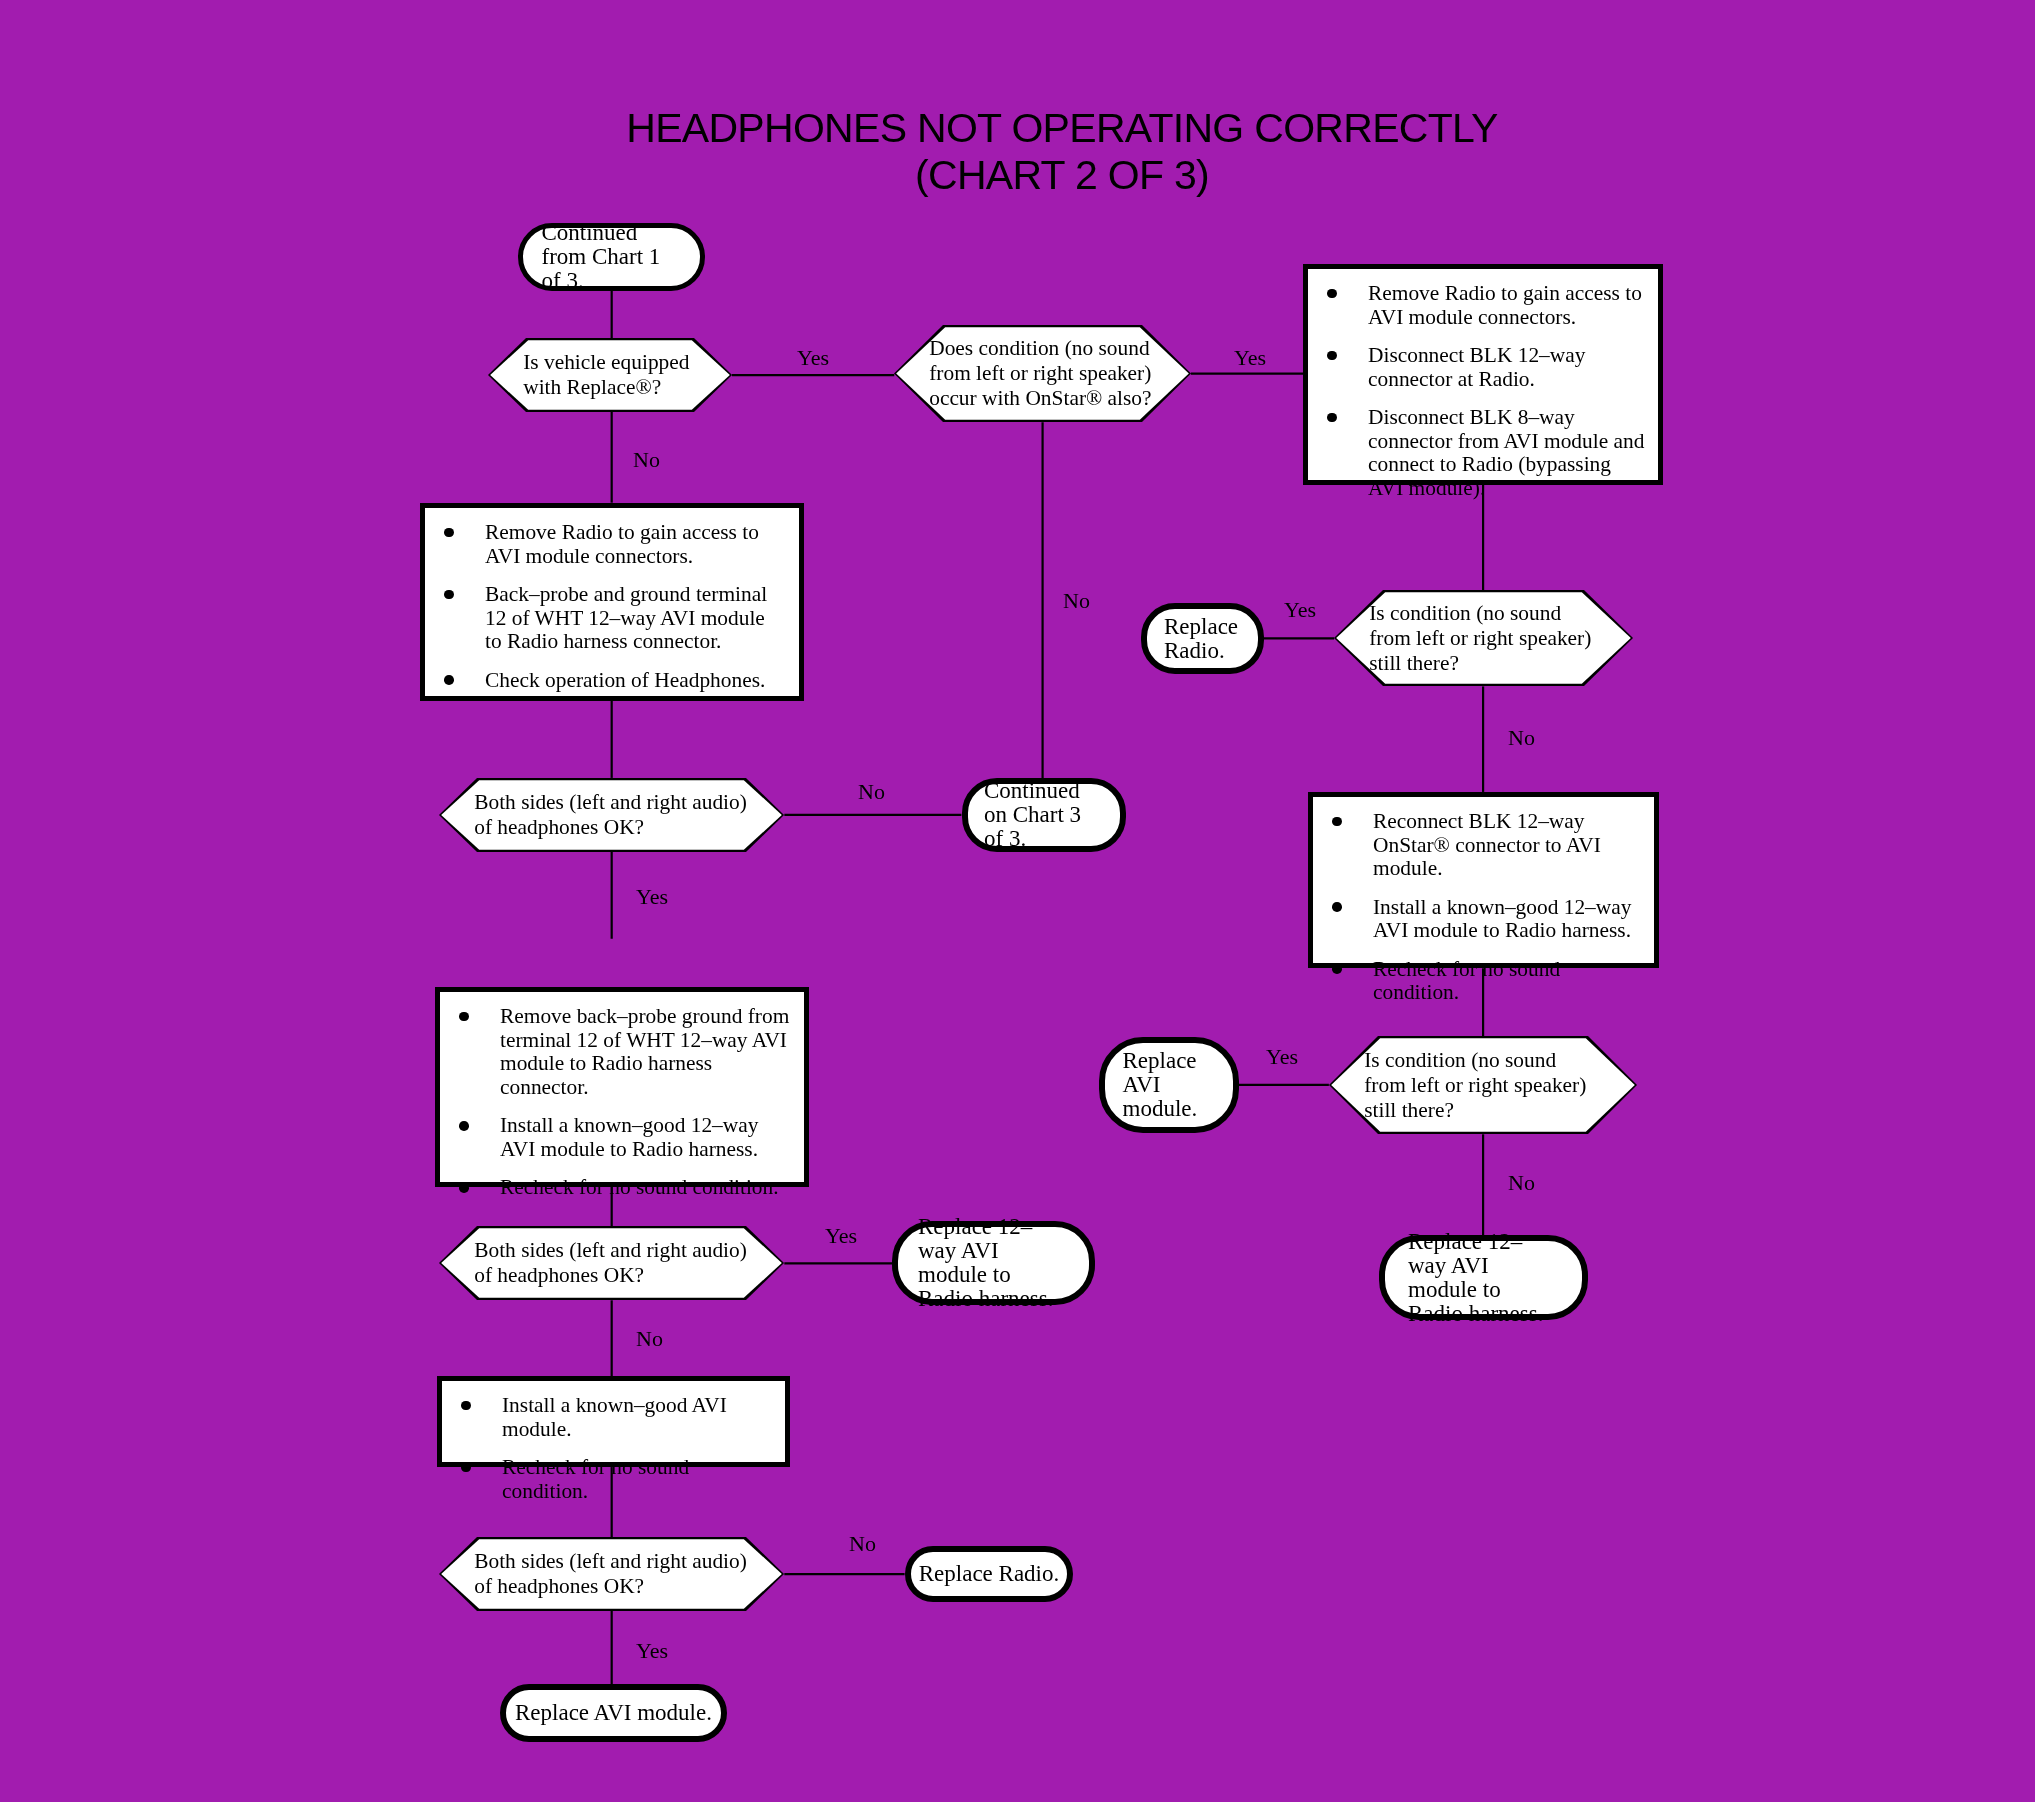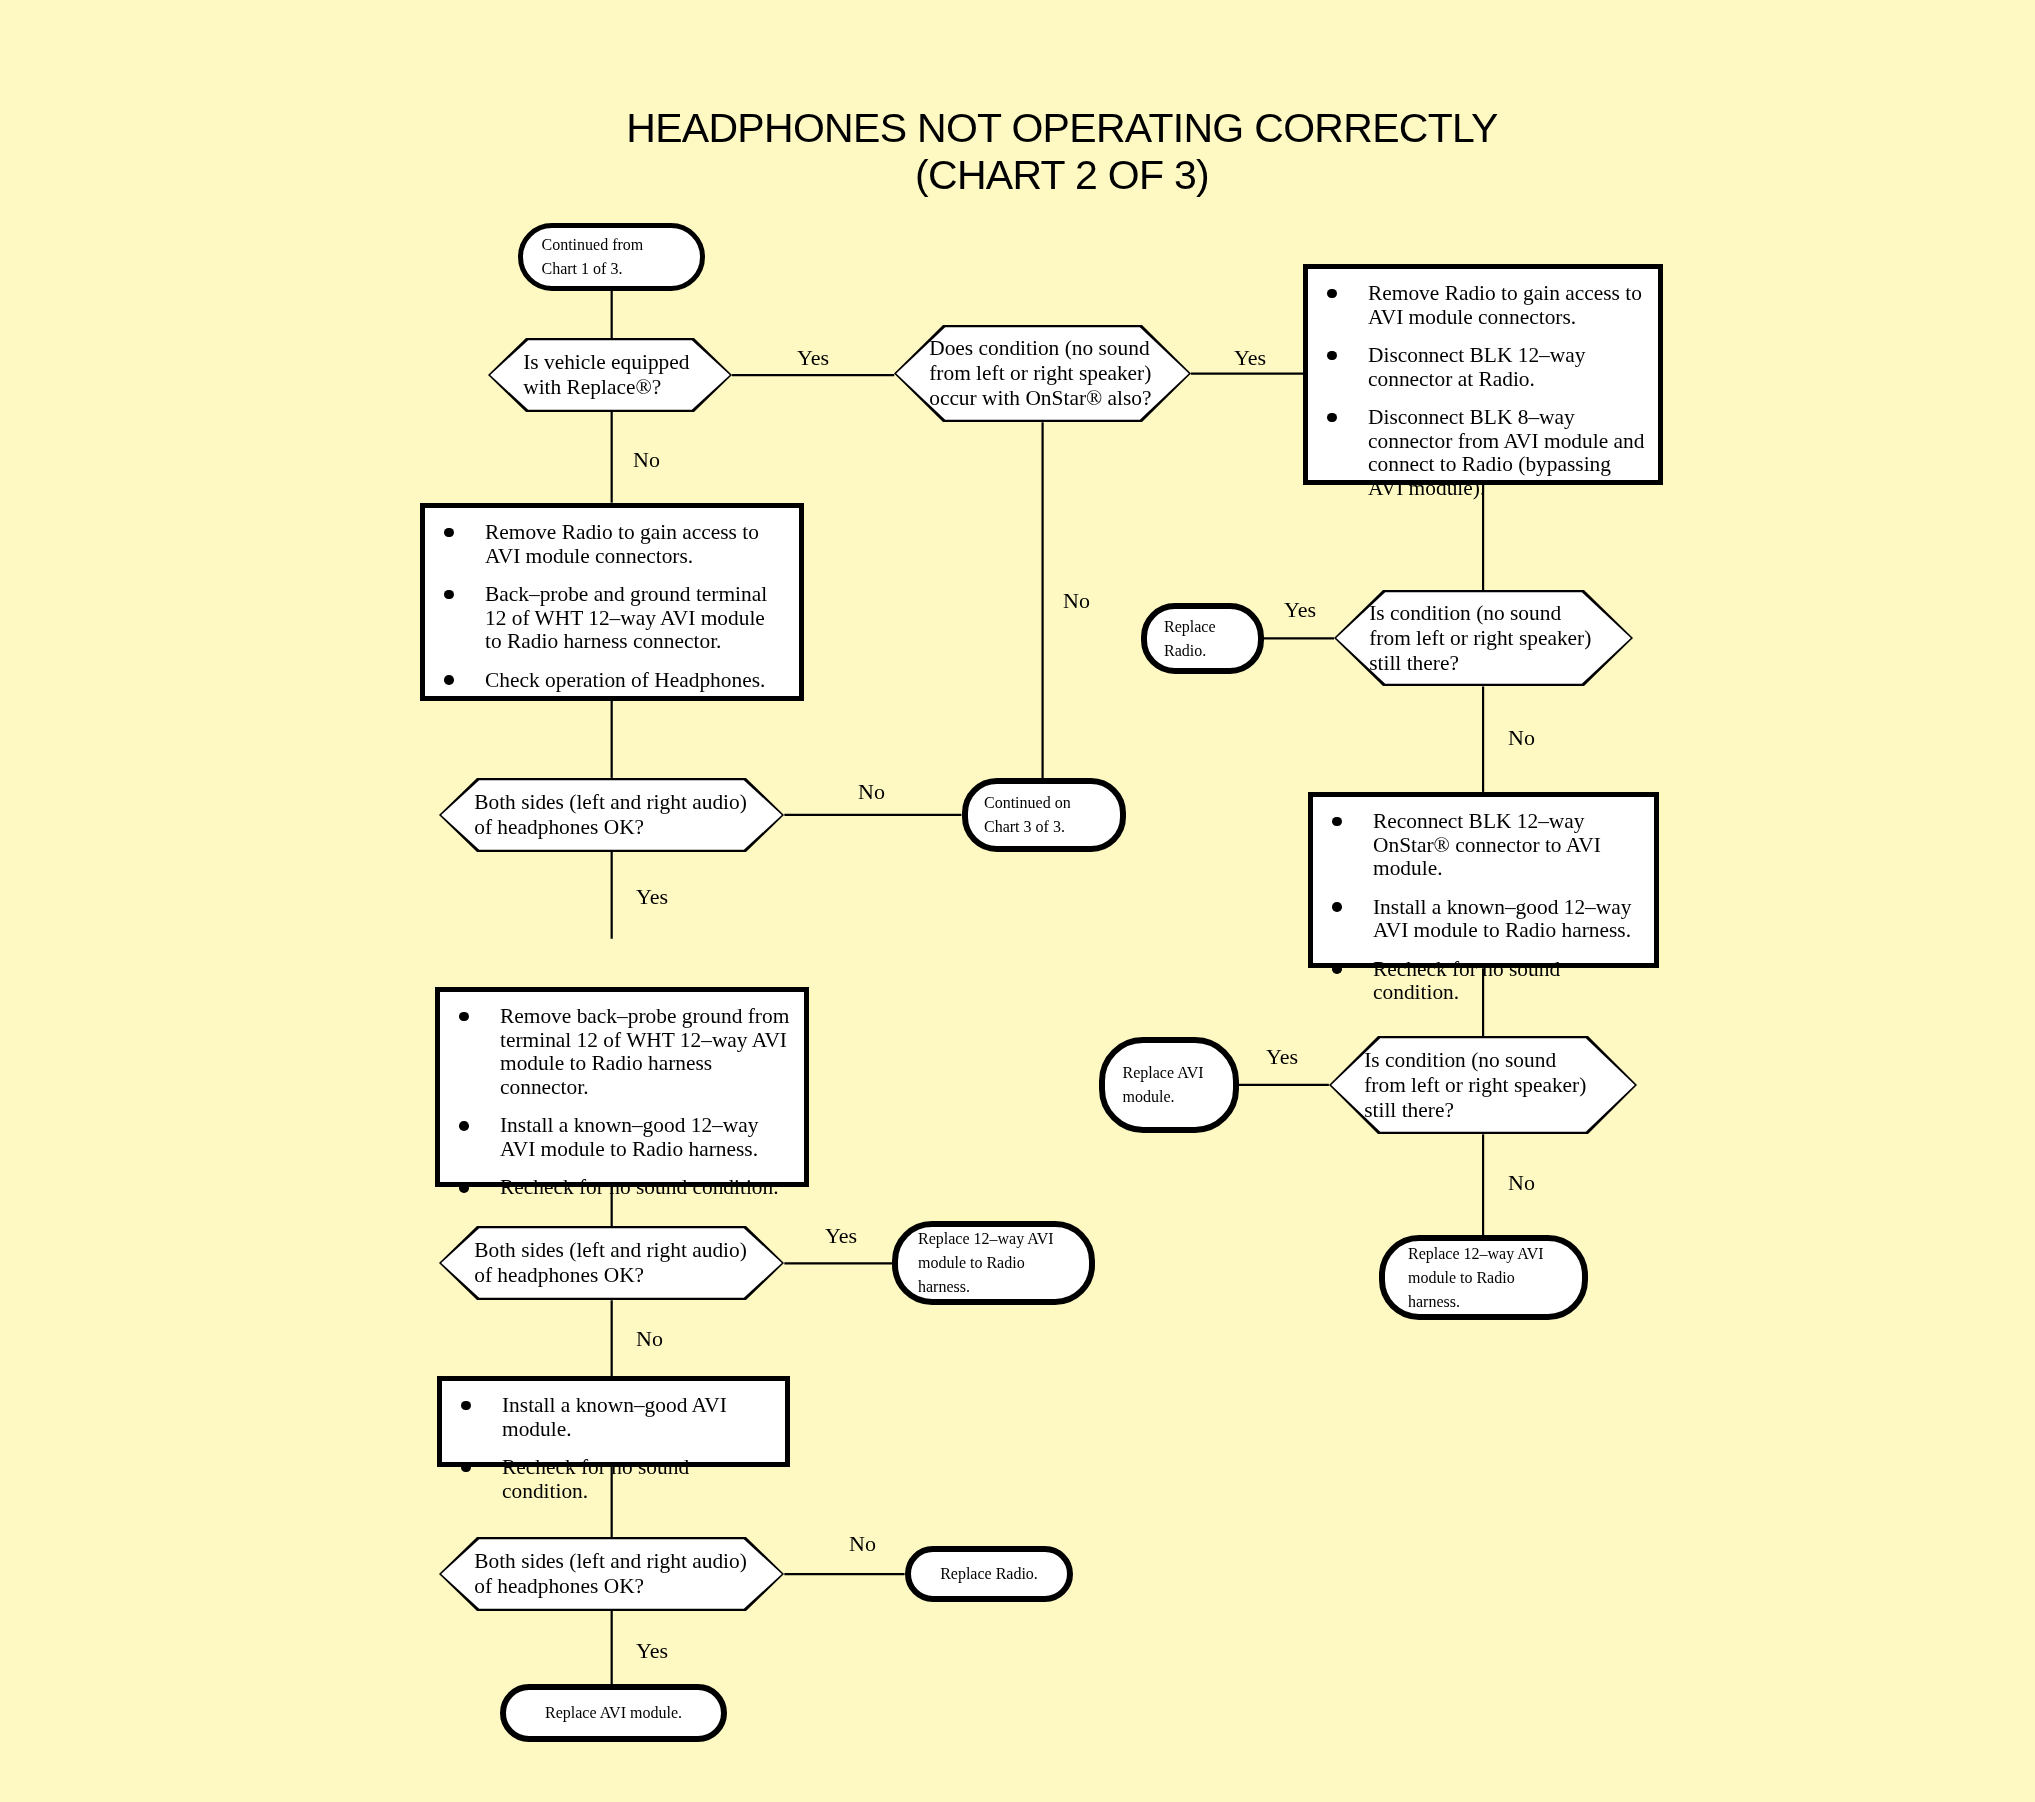--- a/index.html
+++ b/index.html
@@ -1,25 +1,25 @@
 <!DOCTYPE html>
 <html style="font-size:11.8px"><head>
 <meta charset="utf-8">
 <style>
   html,body{margin:0;padding:0;background:#fff;}
-  #canvas{position:relative;width:2035px;height:1803px;background:#fef9c3;overflow:hidden;
+  #canvas{position:relative;width:2035px;height:1803px;background:#a21caf;overflow:hidden;
           font-family:"Liberation Serif", serif;color:#000;}
   #wires{position:absolute;left:0;top:0;z-index:0;}
   .node{position:absolute;z-index:1;box-sizing:border-box;}
   
   .title{position:absolute;left:623px;top:105px;width:878px;text-align:center;z-index:1;
          font-family:"Liberation Sans", sans-serif;font-size:41px;letter-spacing:-0.7px;line-height:47px;}
   
   .oval{background:#fff;border:6.6px solid #000;display:flex;align-items:center;justify-content:center;}
-  .oval .txt{font-size:16px;line-height:24px;text-align:left;}
+  .oval .txt{font-size:23px;line-height:24px;text-align:left;}
   .nowrap{white-space:nowrap;}
   
   .hex{background:#000;
        clip-path:polygon(0 50%, var(--tip) 0, calc(100% - var(--tip)) 0, 100% 50%, calc(100% - var(--tip)) 100%, var(--tip) 100%);}
   .hex-in{position:absolute;inset:2.2px;background:#fff;display:flex;align-items:center;justify-content:center;
        clip-path:polygon(0 50%, var(--tip) 0, calc(100% - var(--tip)) 0, 100% 50%, calc(100% - var(--tip)) 100%, var(--tip) 100%);}
   .hex .txt{font-size:21.4px;line-height:25px;text-align:left;max-width:calc(100% - 66px);}
   
   .box{background:#fff;border:5.2px solid #000;padding:13.3px 13.3px 13.3px 19px;}
   .bullet{display:grid;grid-template-columns:41px 1fr;margin-bottom:14.8px;}

